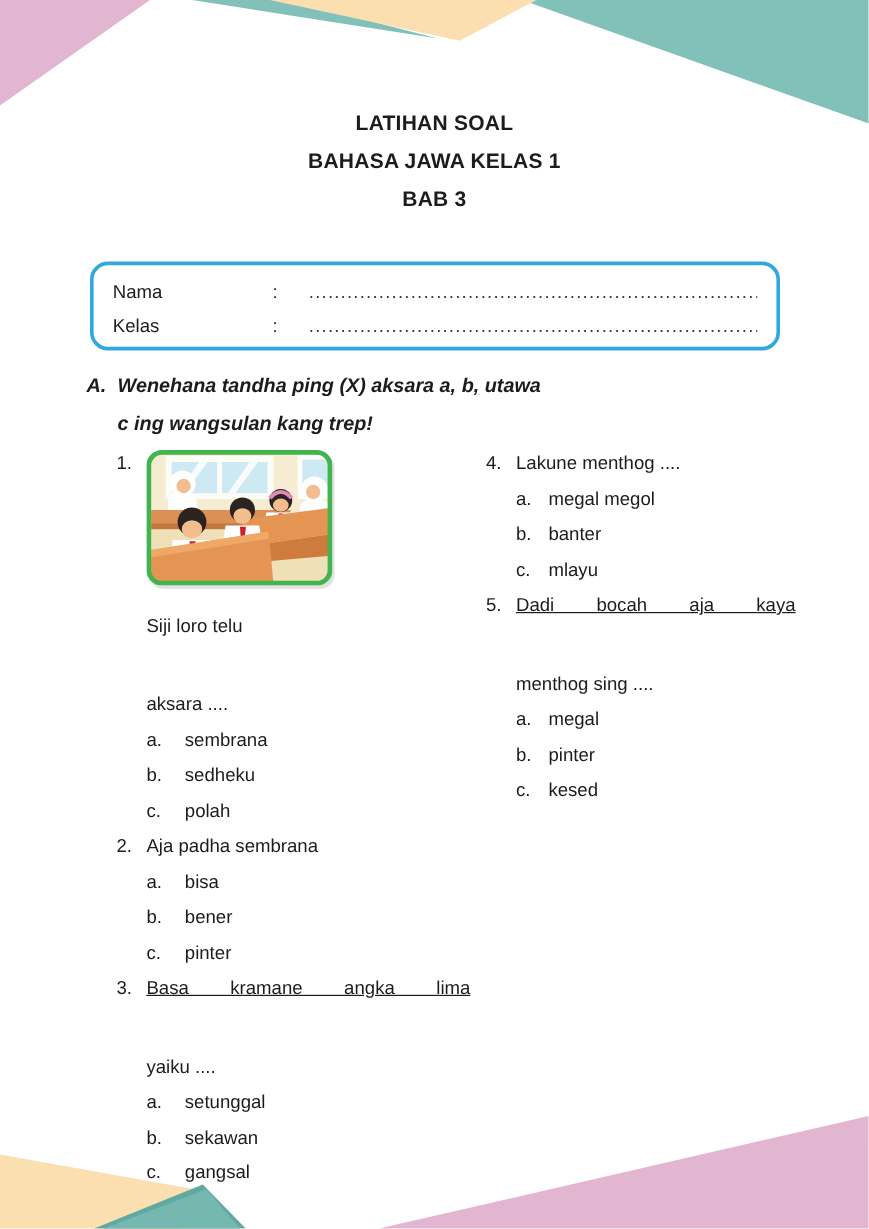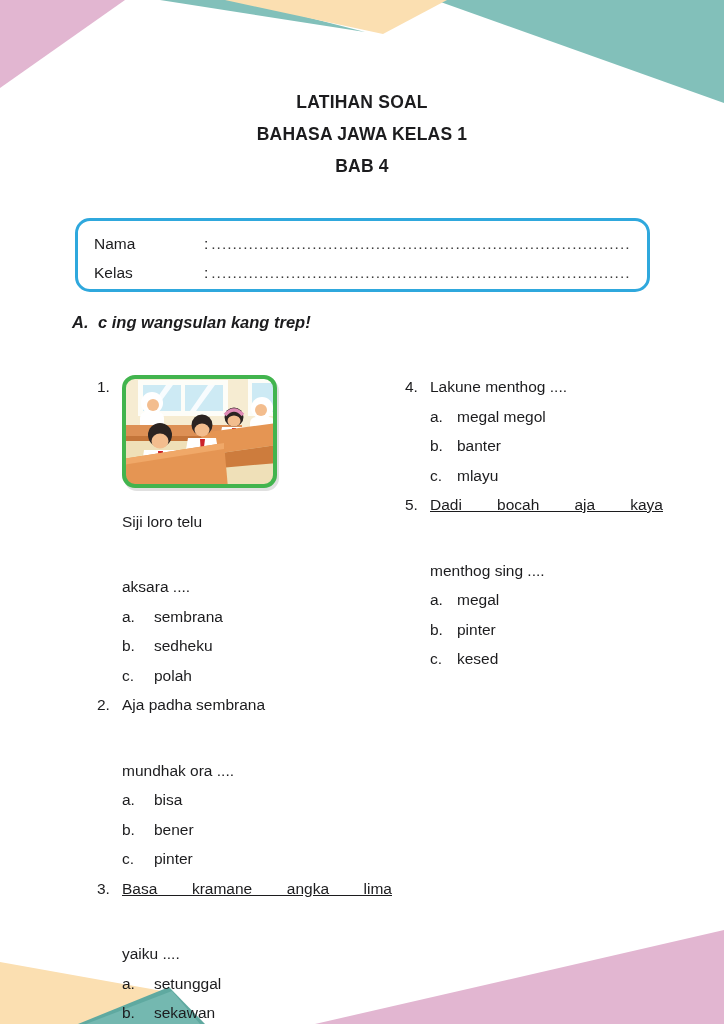--- a/index.html
+++ b/index.html
@@ -9,21 +9,21 @@
   }
   .deco{position:absolute;inset:0;pointer-events:none;}
   .title-block{
     position:absolute;top:86px;left:0;right:0;text-align:center;
     font-weight:bold;font-size:17.5px;line-height:32px;letter-spacing:.2px;
   }
   .name-box{
     position:absolute;left:75px;top:218px;width:575px;height:74px;box-sizing:border-box;
     border:3px solid #2fa8dd;border-radius:15px;padding:8px 16px 0 16px;background:#fff;
   }
-  .n-row{display:flex;align-items:center;font-size:15.5px;line-height:29px;}
+  .n-row{display:flex;align-items:center;font-size:15.5px;line-height:29px;gap:23px;}
   .n-label{width:110px;flex:0 0 110px;}
   .n-colon{margin-right:3px;}
   .n-dots{flex:1;overflow:hidden;white-space:nowrap;letter-spacing:1px;color:#3a3a3a;}
   .section-a{
     position:absolute;left:72px;top:307px;width:470px;display:flex;
     font-weight:bold;font-style:italic;font-size:16.5px;line-height:31px;
   }
   .sec-num{flex:0 0 26px;}
   .col{position:absolute;top:372px;font-size:15.5px;line-height:29.5px;}
   .col-left{left:97px;width:295px;}
@@ -51,39 +51,40 @@
     <polygon points="225,0 447,0 383,34" fill="#fbdfb1"></polygon>
     <polygon points="0,962 168,992 150,1024 0,1024" fill="#fbdfb1"></polygon>
     <polygon points="169,987 205,1024 78,1024" fill="#5fa9a0"></polygon>
     <polygon points="172,991 200,1024 86,1024" fill="#74b8b0"></polygon>
     <polygon points="724,930 724,1024 315,1024" fill="#e2b6d1"></polygon>
   </svg>
 
   <div class="title-block">
     <div>LATIHAN SOAL</div>
     <div>BAHASA JAWA KELAS 1</div>
-    <div>BAB 4</div>
+    <div>BAB 3</div>
   </div>
 
   <div class="name-box">
     <div class="n-row">
       <span class="n-label">Nama</span>
       <span class="n-colon">:</span>
       <span class="n-dots">....................................................................................................</span>
     </div>
     <div class="n-row">
       <span class="n-label">Kelas</span>
       <span class="n-colon">:</span>
       <span class="n-dots">....................................................................................................</span>
     </div>
   </div>
 
   <div class="section-a">
     <span class="sec-num">A.</span>
     <span class="q-line">
+      <div>Wenehana tandha ping (X) aksara a, b, utawa</div>
       <div>c ing wangsulan kang trep!</div>
     </span>
   </div>
 
   <div class="col col-left">
 
     <div>
       <div class="q-row">
         <span class="q-num">1.</span>
         <span class="q-img">
@@ -147,21 +148,20 @@
         <span class="opt-letter">c.</span>
         <span>polah</span>
       </div>
     </div>
 
     <div>
       <div class="q-row">
         <span class="q-num">2.</span>
         <span class="q-line">Aja padha sembrana</span>
       </div>
-      <div class="q-text">mundhak ora ....</div>
       <div class="opt">
         <span class="opt-letter">a.</span>
         <span>bisa</span>
       </div>
       <div class="opt">
         <span class="opt-letter">b.</span>
         <span>bener</span>
       </div>
       <div class="opt">
         <span class="opt-letter">c.</span>

